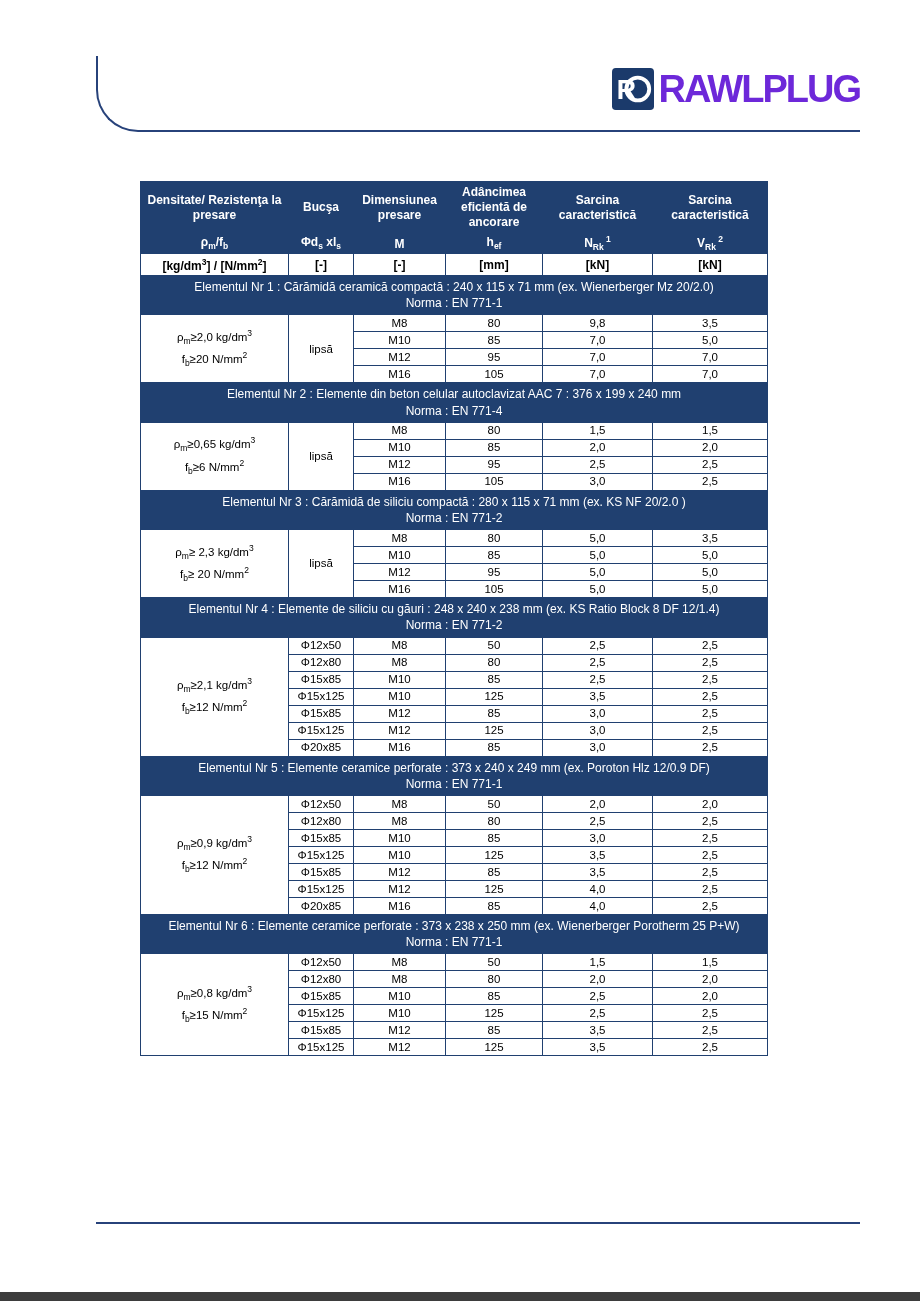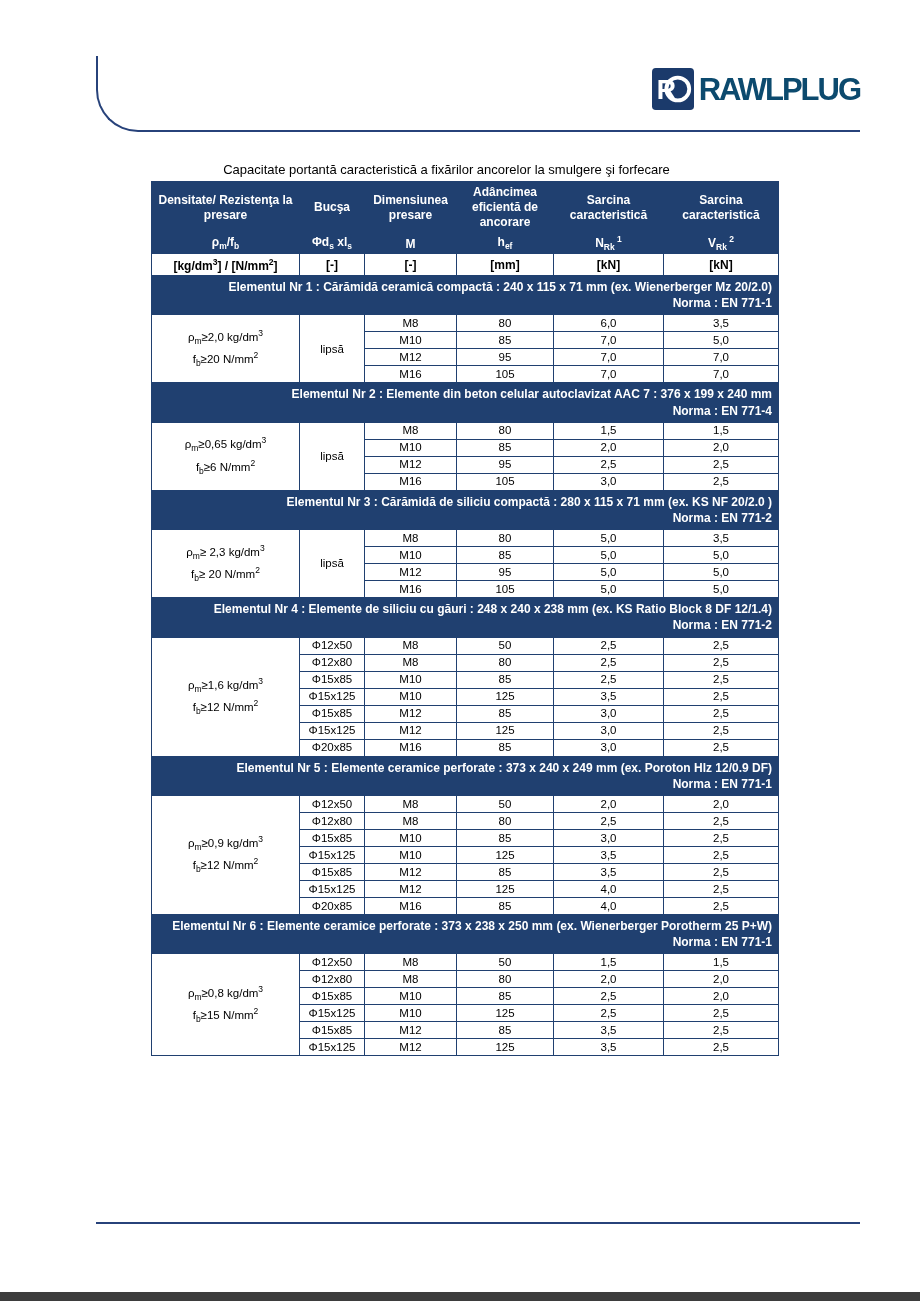--- a/index.html
+++ b/index.html
@@ -31,40 +31,40 @@
     top: 68px;
     right: 58px;
     display: flex;
     align-items: center;
     gap: 5px;
     background: #ffffff;
     padding: 0 2px 6px 6px;
   }
   .logo-icon { width: 42px; height: 42px; display: block; }
   .logo-text {
-    font-size: 31px;
+    font-size: 38px;
     font-weight: bold;
-    color: #0c4a6e;
+    color: #6d28d9;
     letter-spacing: -2px;
     line-height: 1;
   }
 
   .table-title {
     position: absolute;
     left: 133px;
     top: 162px;
     width: 627px;
     text-align: center;
     font-size: 13px;
     color: #000000;
   }
 
   table.capacity-table {
     position: absolute;
-    left: 151px;
+    left: 140px;
     top: 181px;
     width: 627px;
     border-collapse: collapse;
     table-layout: fixed;
   }
   .capacity-table th, .capacity-table td {
     border: 1px solid #204070;
     text-align: center;
     vertical-align: middle;
     color: #000000;
@@ -86,22 +86,22 @@
   tbody td {
     font-size: 11.5px;
     height: 17px;
     line-height: 1.1;
     padding: 0 2px;
     background: #ffffff;
   }
   td.section-head {
     background: #204070;
     color: #ffffff;
-    text-align: right;
-    font-weight: bold;
+    text-align: center;
+    font-weight: normal;
     font-size: 12px;
     line-height: 1.35;
     padding: 3px 6px;
   }
   td.density { font-size: 11.5px; }
   td.density div + div { margin-top: 5px; }
 
   .footer-rule {
     position: absolute;
     left: 96px;
@@ -137,21 +137,20 @@
 
   <div class="logo">
     <svg class="logo-icon" viewBox="0 0 44 44" xmlns="http://www.w3.org/2000/svg">
       <rect x="0" y="0" width="44" height="44" rx="4" fill="#1b3a6b"></rect>
       <circle cx="27" cy="22" r="12" fill="none" stroke="#ffffff" stroke-width="4"></circle>
       <text x="5" y="32" font-size="28" font-weight="bold" fill="#ffffff" font-family="Liberation Sans, sans-serif">R</text>
     </svg>
     <span class="logo-text">RAWLPLUG</span>
   </div>
 
-  <div class="table-title">Capacitate portantă caracteristică a fixărilor ancorelor la smulgere şi forfecare</div>
 
   <table class="capacity-table">
     <colgroup>
       <col style="width:148px">
       <col style="width:65px">
       <col style="width:92px">
       <col style="width:97px">
       <col style="width:110px">
       <col style="width:115px">
     </colgroup>
@@ -189,21 +188,21 @@
           </td>
         </tr>
         <tr>
           <td class="density" rowspan="4">
             <div><span>ρ</span><sub>m</sub><span>≥2,0 kg/dm</span><sup>3</sup></div>
             <div><span>f</span><sub>b</sub><span>≥20 N/mm</span><sup>2</sup></div>
           </td>
           <td rowspan="4">lipsă</td>
           <td>M8</td>
           <td>80</td>
-          <td>6,0</td>
+          <td>9,8</td>
           <td>3,5</td>
         </tr>
         <tr>
           <td>M10</td>
           <td>85</td>
           <td>7,0</td>
           <td>5,0</td>
         </tr>
         <tr>
           <td>M12</td>
@@ -288,21 +287,21 @@
           <td>5,0</td>
         </tr>
         <tr>
           <td class="section-head" colspan="6">
             <div>Elementul Nr 4 : Elemente de siliciu cu găuri : 248 x 240 x 238 mm (ex. KS Ratio Block 8 DF 12/1.4)</div>
             <div>Norma : EN 771-2</div>
           </td>
         </tr>
         <tr>
           <td class="density" rowspan="7">
-            <div><span>ρ</span><sub>m</sub><span>≥1,6 kg/dm</span><sup>3</sup></div>
+            <div><span>ρ</span><sub>m</sub><span>≥2,1 kg/dm</span><sup>3</sup></div>
             <div><span>f</span><sub>b</sub><span>≥12 N/mm</span><sup>2</sup></div>
           </td>
           <td>Φ12x50</td>
           <td>M8</td>
           <td>50</td>
           <td>2,5</td>
           <td>2,5</td>
         </tr>
         <tr>
           <td>Φ12x80</td>

